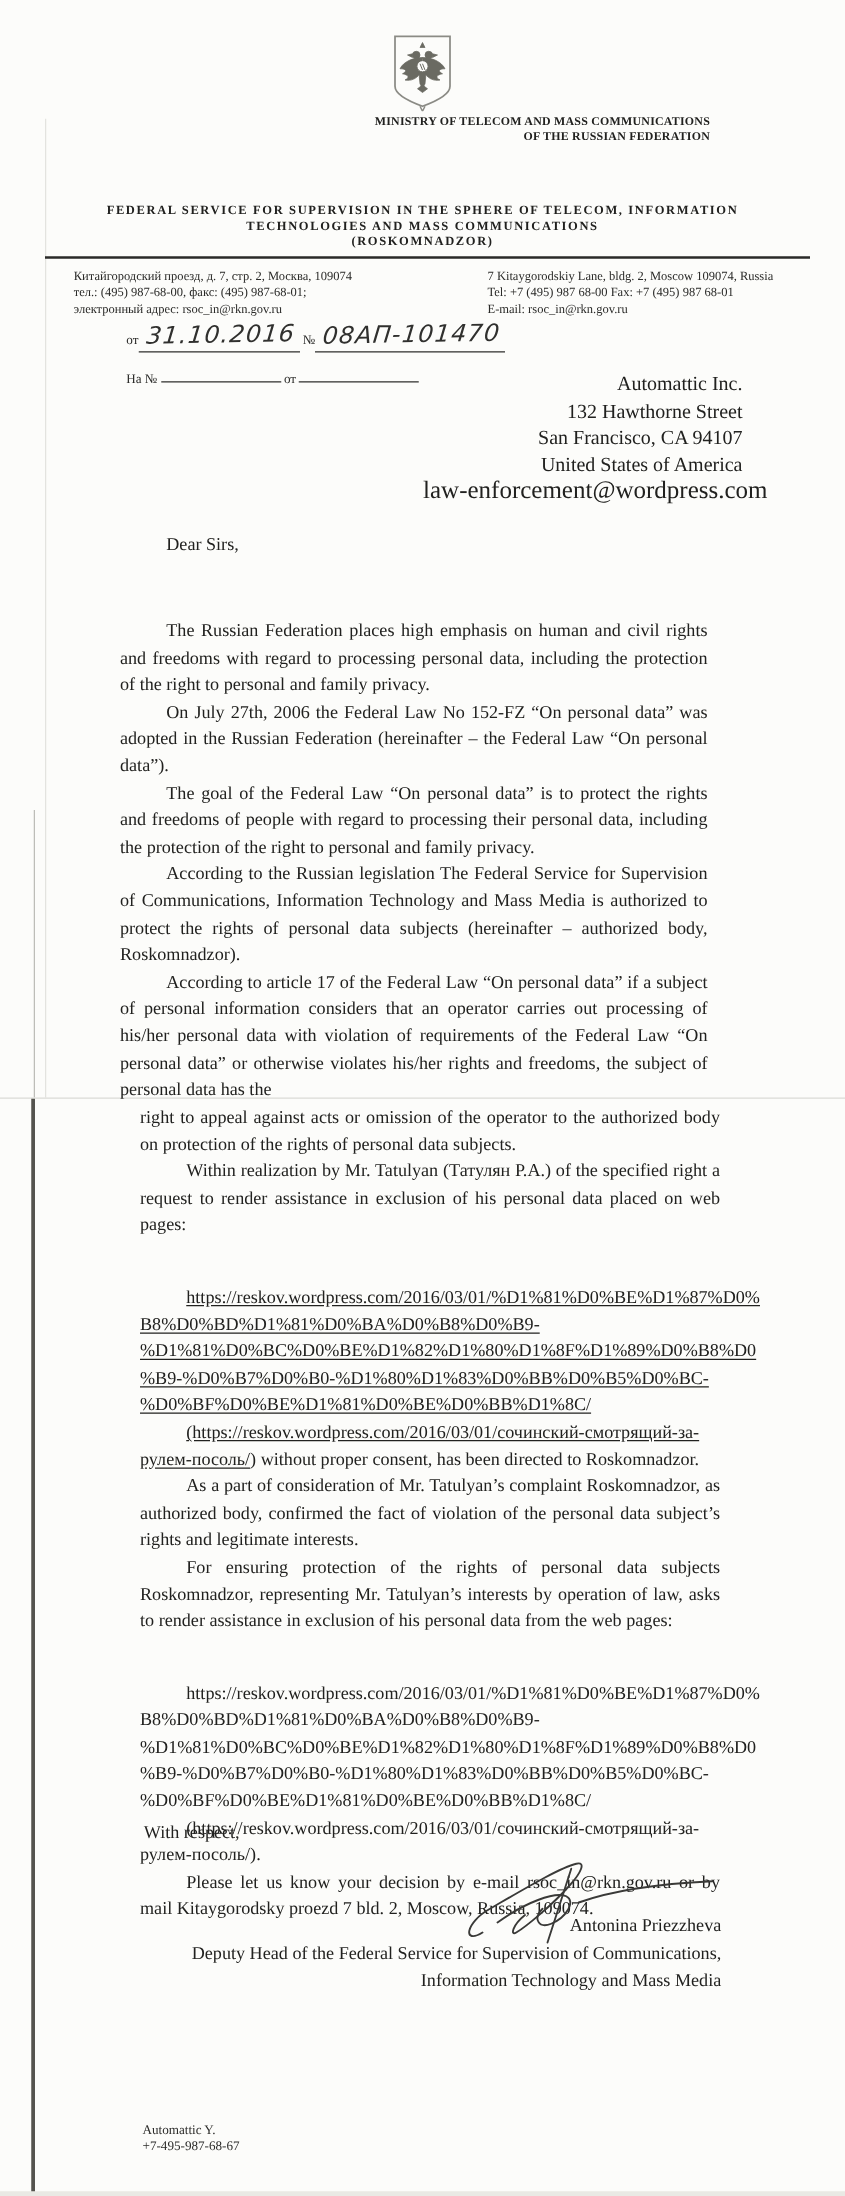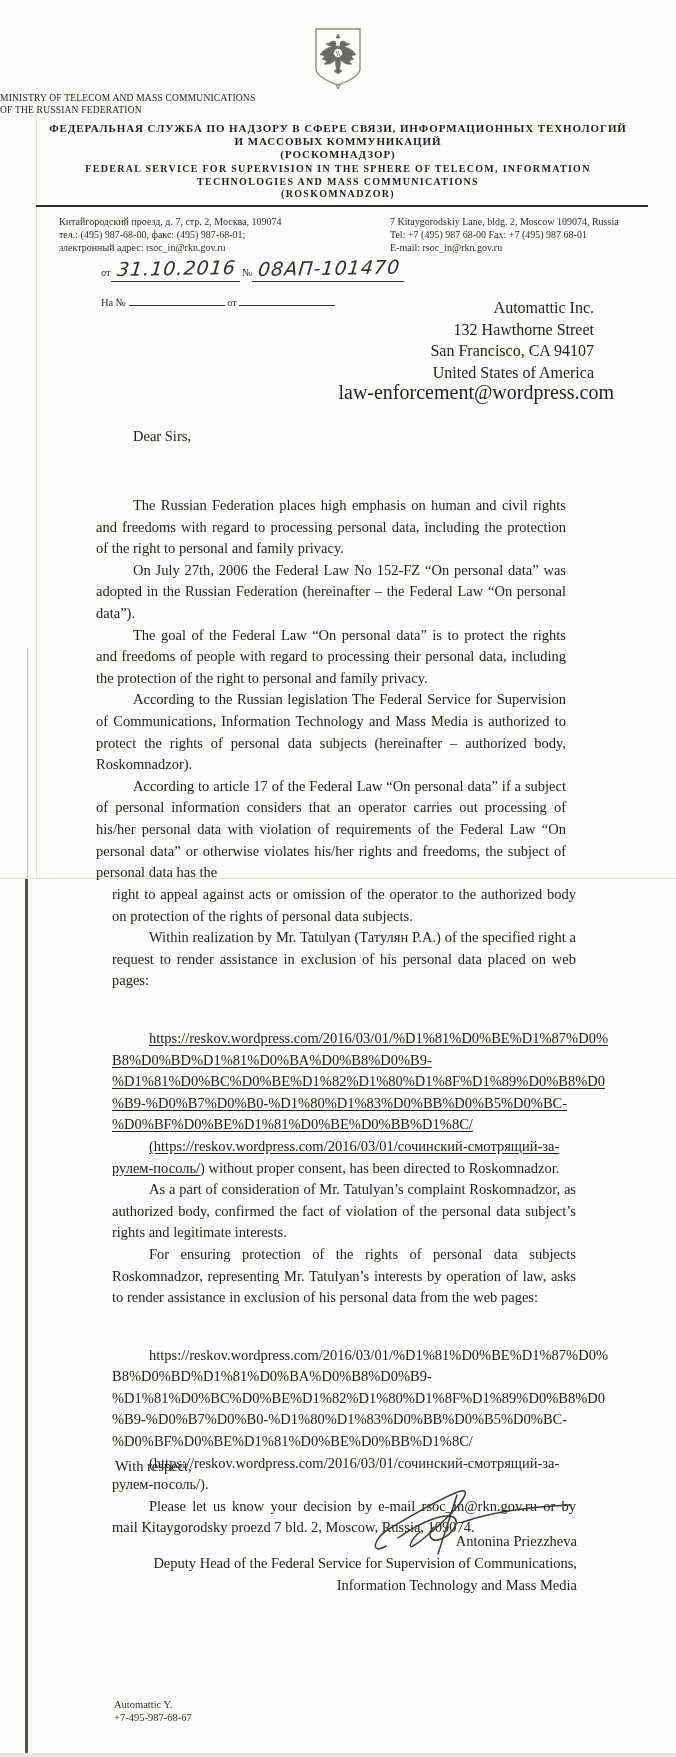--- a/index.html
+++ b/index.html
@@ -9,22 +9,22 @@
     font-family:"Liberation Serif", serif;color:#21211f;
   }
   
   .edge-line-1{position:absolute;left:36px;top:95px;width:1px;height:783px;background:#e3e3df;}
   .edge-line-2{position:absolute;left:27px;top:648px;width:1px;height:230px;background:#bdbdb8;}
   .seam{position:absolute;left:0;top:878px;width:676px;height:1px;background:#dadad6;}
   .edge-bar{position:absolute;left:25px;top:879px;width:3px;height:878px;background:#54534e;}
   .bottom-smudge{position:absolute;left:0;bottom:0;width:676px;height:4px;background:#e9e9e4;}
   
   .emblem{position:absolute;left:309px;top:27px;width:58px;height:62px;}
-  .ministry{position:absolute;left:0;top:93px;width:568px;text-align:left;
-    font-size:9.5px;line-height:11.5px;letter-spacing:.2px;color:#25252+3;}
+  .ministry{position:absolute;left:0;top:93px;width:568px;text-align:right;
+    font-size:9.5px;line-height:11.5px;letter-spacing:.2px;color:#25252+3;font-weight:bold;}
   .agency-ru{position:absolute;left:0;top:122px;width:676px;text-align:center;
     font-weight:bold;font-size:11px;line-height:13px;letter-spacing:.9px;}
   .agency-en{position:absolute;left:0;top:163px;width:676px;text-align:center;
     font-weight:bold;font-size:10px;line-height:12.5px;letter-spacing:1.3px;}
   .head-rule{position:absolute;left:36px;top:205px;width:612px;height:2px;background:#2a2a28;}
   .addr{position:absolute;top:215px;font-size:10px;line-height:13px;color:#2a2a28;}
   .addr-ru{left:59px;width:300px;}
   .addr-en{left:390px;width:260px;}
   
   .ref-row{position:absolute;left:101px;top:258px;font-size:10.5px;white-space:nowrap;}
@@ -90,25 +90,20 @@
       <circle cx="29" cy="26" r="4.5" fill="#fcfcfa" stroke="#6a6a62" stroke-width="0.8"></circle>
       <path d="M27 24 L29 29 M29 24 L31 29" stroke="#6a6a62" stroke-width="0.8" fill="none"></path>
     </svg>
   </div>
 
   <div class="ministry">
     <div>MINISTRY OF TELECOM AND MASS COMMUNICATIONS</div>
     <div>OF THE RUSSIAN FEDERATION</div>
   </div>
 
-  <div class="agency-ru">
-    <div>ФЕДЕРАЛЬНАЯ СЛУЖБА ПО НАДЗОРУ В СФЕРЕ СВЯЗИ, ИНФОРМАЦИОННЫХ ТЕХНОЛОГИЙ</div>
-    <div>И МАССОВЫХ КОММУНИКАЦИЙ</div>
-    <div>(РОСКОМНАДЗОР)</div>
-  </div>
   <div class="agency-en">
     <div>FEDERAL SERVICE FOR SUPERVISION IN THE SPHERE OF TELECOM, INFORMATION</div>
     <div>TECHNOLOGIES AND MASS COMMUNICATIONS</div>
     <div>(ROSKOMNADZOR)</div>
   </div>
 
   <div class="head-rule"></div>
 
   <div class="addr addr-ru">
     <div>Китайгородский проезд, д. 7, стр. 2, Москва, 109074</div>

